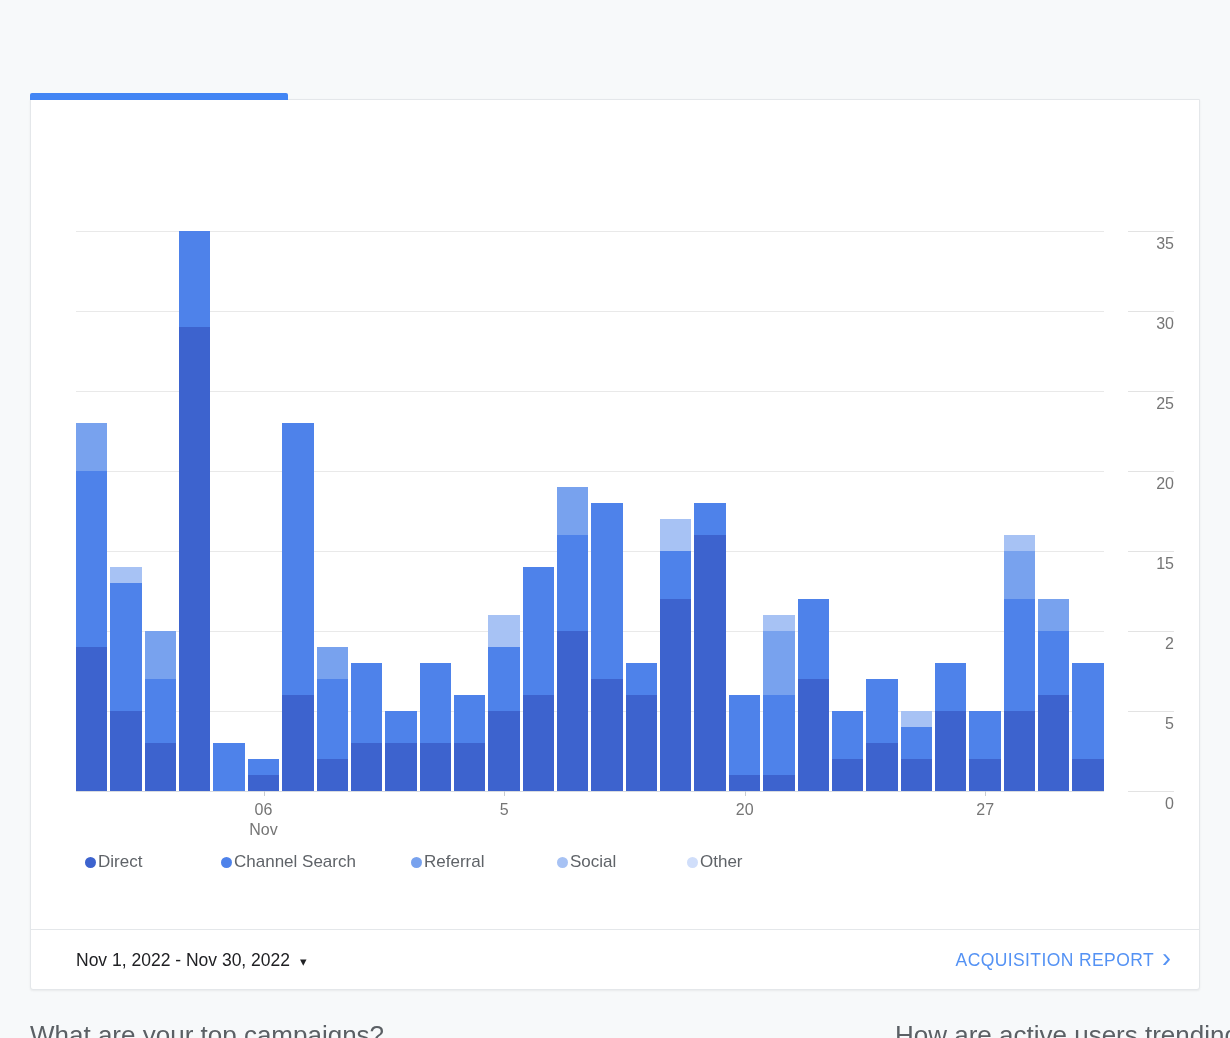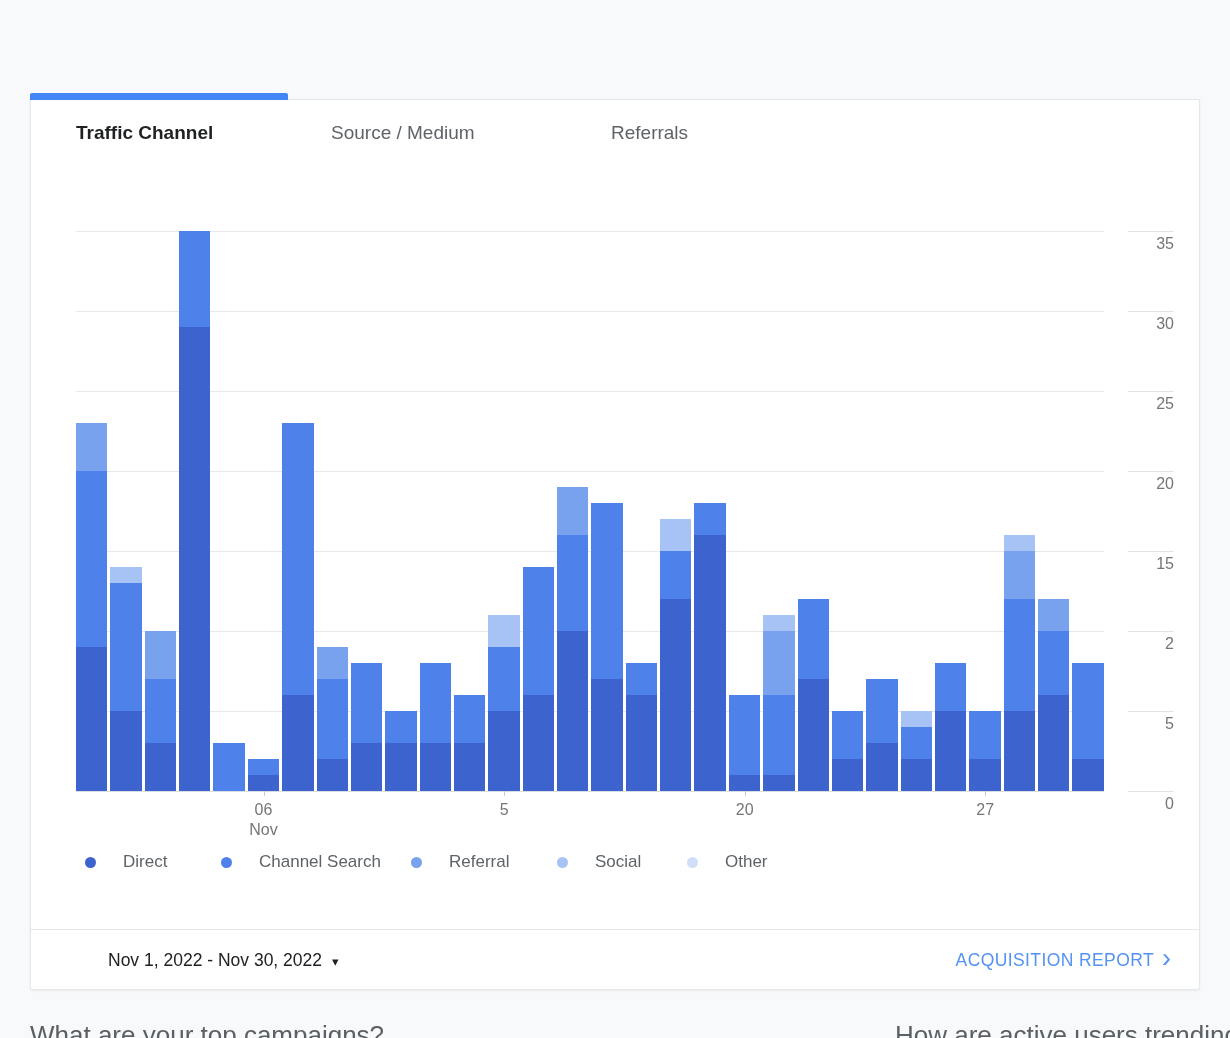--- a/index.html
+++ b/index.html
@@ -25,50 +25,45 @@
   .y-seg { position:absolute; left:1052px; width:46px; height:1px; background:#e3e3e3; }
   .y-label { position:absolute; left:1052px; width:46px; text-align:right; font-size:16px; color:#757575; }
   .bars { position:absolute; left:0; top:0; width:1028px; height:560px; display:flex; align-items:flex-end; gap:3px; }
   .bar-col { flex:1 1 0; display:flex; flex-direction:column-reverse; }
   .seg { width:100%; }
   .x-tick { position:absolute; top:560px; width:1px; height:5px; background:#c9cdd1; }
   .x-label { position:absolute; top:569px; width:60px; margin-left:-30px; text-align:center;
              font-size:16px; line-height:20px; color:#757575; }
 
   .legend { position:absolute; left:0; top:752px; width:100%; height:26px; }
-  .legend-item { position:absolute; top:0; display:flex; align-items:center; gap:27px; }
+  .legend-item { position:absolute; top:0; display:flex; align-items:center; gap:2px; }
   .legend-dot { width:11px; height:11px; border-radius:50%; }
   .legend-text { font-size:17px; color:#5f6368; }
 
   .divider { position:absolute; left:0; top:829px; width:1168px; height:1px; background:#e4e7ea; }
   .footer { position:absolute; left:0; top:830px; width:1168px; height:60px;
             display:flex; align-items:center; justify-content:space-between; padding:0 28px 0 45px; }
-  .date-range { display:flex; align-items:center; gap:10px; font-size:17.5px; color:#202124; cursor:pointer;margin-left:32px; }
+  .date-range { display:flex; align-items:center; gap:10px; font-size:17.5px; color:#202124; cursor:pointer; }
   .caret { font-size:13px; color:#202124; transform:translateY(1px); }
   .report-link { display:flex; align-items:center; gap:8px; cursor:pointer; }
   .report-text { font-size:17.5px; letter-spacing:.4px; color:#5492f4; }
   .chevron { font-size:27px; line-height:20px; color:#5492f4; font-weight:400; transform:translateY(-2px); }
 
   .hint { position:absolute; top:1020px; font-size:26px; color:#5b6065; white-space:nowrap; }
   .hint-left { left:30px; } .hint-right { left:895px; }
 </style>
 </head>
 <body>
 
 <div class="screen">
 
 
   <div class="card">
     <div class="accent" style="background: rgb(66, 133, 244);"></div>
 
-    <div class="tabs">
-      <div class="tab tab-tc active">Traffic Channel</div>
-      <div class="tab tab-sm">Source / Medium</div>
-      <div class="tab tab-rf">Referrals</div>
-    </div>
 
     <div class="chart" id="chart">
         <div class="gridline zero" style="top: 559.5px;"></div>
         <div class="y-seg" style="top: 559.5px;"></div>
         <div class="y-label" style="top: 564px;">0</div>
         <div class="gridline" style="top: 479.5px;"></div>
         <div class="y-seg" style="top: 479.5px;"></div>
         <div class="y-label" style="top: 484px;">5</div>
         <div class="gridline" style="top: 399.5px;"></div>
         <div class="y-seg" style="top: 399.5px;"></div>

